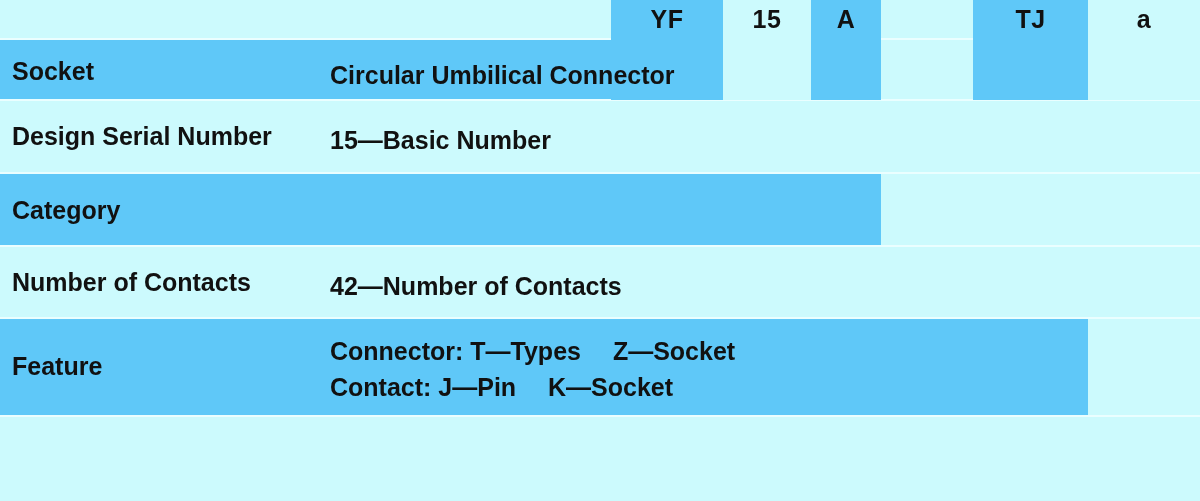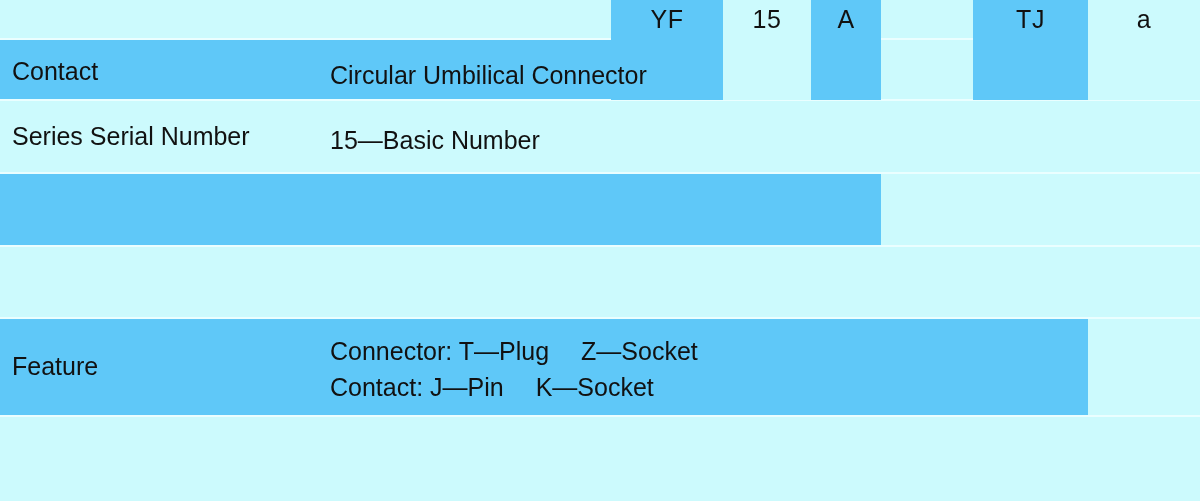--- a/index.html
+++ b/index.html
@@ -12,20 +12,21 @@
     background: #ccfafd;
     font-family: "Liberation Sans", sans-serif;
     overflow: hidden;
   }
 
   #diagram {
     position: relative;
     width: 1200px;
     height: 441px;
     background: #ccfafd;
+    font-weight: bold;
   }
 
   
   .code-cell {
     position: absolute;
     top: 0;
     height: 100px;
     display: flex;
     align-items: flex-start;
     justify-content: center;
@@ -100,20 +101,23 @@
     </div>
     <div class="code-cell dark" style="left: 811px; width: 70px;">
       <span class="code-text">A</span>
     </div>
     <div class="code-cell dark" style="left: 973px; width: 115px;">
       <span class="code-text">TJ</span>
     </div>
     <div class="code-cell light" style="left: 1088px; width: 112px;">
       <span class="code-text">a</span>
     </div>
-    <div class="row-label" style="top: 57px;">Contact</div>
+    <div class="row-label" style="top: 57px;">Socket</div>
     <div class="row-value" style="top: 57px;">Circular Umbilical Connector</div>
-    <div class="row-label" style="top: 122px;">Series Serial Number</div>
+    <div class="row-label" style="top: 122px;">Design Serial Number</div>
     <div class="row-value" style="top: 122px;">15—Basic Number</div>
+    <div class="row-label" style="top: 196px;">Category</div>
+    <div class="row-label" style="top: 268px;">Number of Contacts</div>
+    <div class="row-value" style="top: 268px;">42—Number of Contacts</div>
     <div class="row-label" style="top: 352px;">Feature</div>
-    <div class="row-value" style="top: 333px;">Connector: T—Plug  Z—Socket
+    <div class="row-value" style="top: 333px;">Connector: T—Types  Z—Socket
 Contact: J—Pin  K—Socket</div>
   </div>
 
 </body></html>

